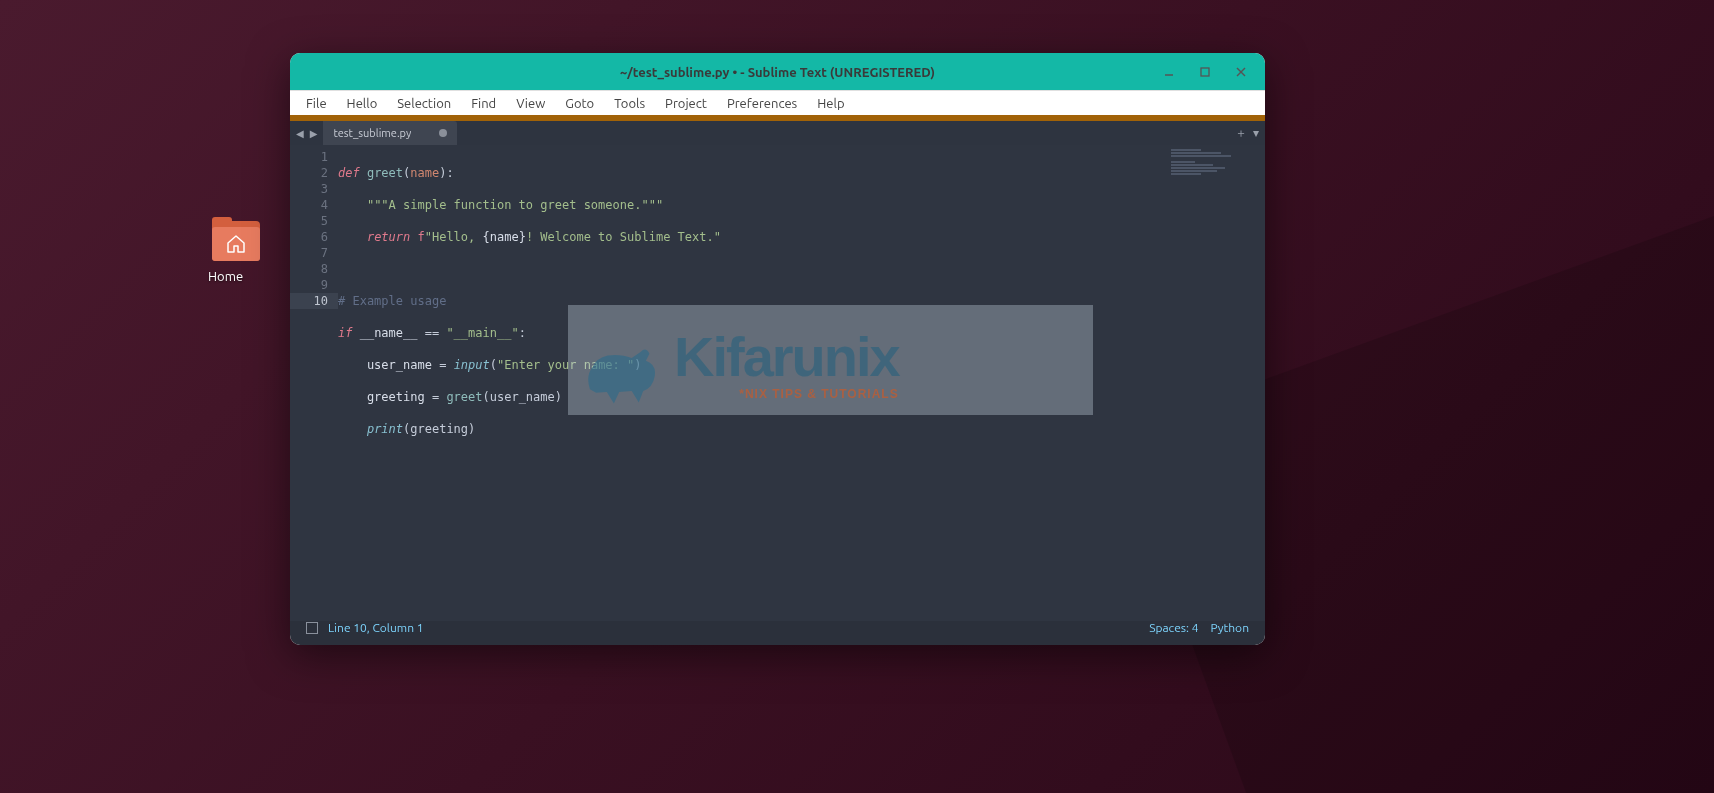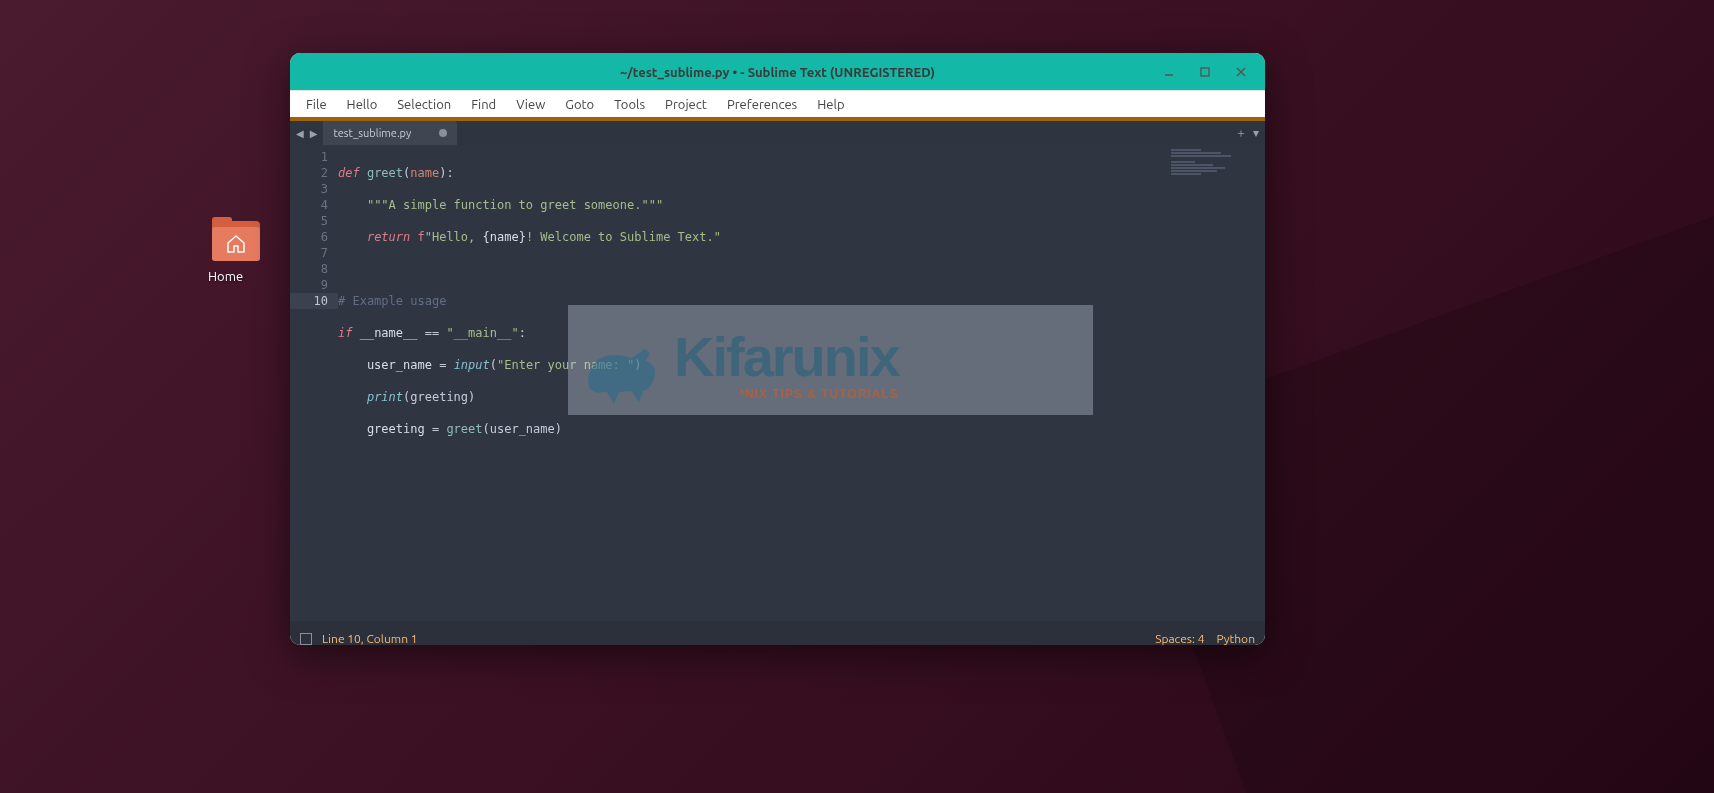--- a/index.html
+++ b/index.html
@@ -109,21 +109,21 @@
     color: #555;
     font-size: 12px;
     cursor: pointer;
   }
   .menubar {
     height: 30px;
     display: flex;
     align-items: center;
     padding: 0 6px;
     background: #ffffff;
-    border-bottom: 4px solid #a16207;
+    border-bottom: 6px solid #a16207;
     font-size: 13px;
     color: #444;
   }
   .menubar .menu-item {
     padding: 4px 10px;
     cursor: pointer;
   }
   
   .tabrow {
     height: 24px;
@@ -273,25 +273,25 @@
     opacity: 0.7;
     text-align: right;
     letter-spacing: 1px;
     margin-top: 4px;
   }
 
   
   .statusbar {
     height: 24px;
     background: #2b303b;
-    color: #fdba74;
-    font-size: 12px;
-    display: flex;
-    align-items: flex-end;
-    padding: 0 10px;
+    color: #7dd3fc;
+    font-size: 12px;
+    display: flex;
+    align-items: flex-start;
+    padding: 0 16px;
     gap: 14px;
   }
   .statusbar .sb-left {
     display: flex;
     align-items: center;
     gap: 10px;
   }
   .statusbar .sb-right {
     margin-left: auto;
     display: flex;
@@ -388,22 +388,22 @@
       <div class="ln current">10</div>
     </div>
     <div class="code">
 <div class="row"><span class="tok-kw">def </span><span class="tok-def">greet</span><span class="tok-punct">(</span><span class="tok-param">name</span><span class="tok-punct">):</span></div>
 <div class="row"><span>    </span><span class="tok-str">"""A simple function to greet someone."""</span></div>
 <div class="row"><span>    </span><span class="tok-kw">return </span><span class="tok-prefix">f</span><span class="tok-str">"Hello, </span><span class="tok-esc">{name}</span><span class="tok-str">! Welcome to Sublime Text."</span></div>
 <div class="row"><span></span></div>
 <div class="row"><span class="tok-cmt"># Example usage</span></div>
 <div class="row"><span class="tok-kw">if </span><span class="tok-var">__name__</span><span class="tok-punct"> == </span><span class="tok-str">"__main__"</span><span class="tok-punct">:</span></div>
 <div class="row"><span class="tok-var">    user_name </span><span class="tok-punct">=</span><span> </span><span class="tok-builtin">input</span><span class="tok-punct">(</span><span class="tok-str">"Enter your name: "</span><span class="tok-punct">)</span></div>
+<div class="row"><span class="tok-var">    greeting </span><span class="tok-punct">=</span><span> </span><span class="tok-def">greet</span><span class="tok-punct">(user_name)</span></div>
 <div class="row"><span>    </span><span class="tok-builtin">print</span><span class="tok-punct">(greeting)</span></div>
-<div class="row"><span class="tok-var">    greeting </span><span class="tok-punct">=</span><span> </span><span class="tok-def">greet</span><span class="tok-punct">(user_name)</span></div>
 
       <div class="watermark">
         <svg class="rhino" width="90" height="80" viewBox="0 0 100 90">
           <path d="M15 70 Q10 55 18 45 Q22 35 35 32 Q50 30 62 35 L72 28 Q78 22 82 30 L78 38 Q90 42 88 55 Q86 68 75 72 L70 85 L62 72 L48 73 L42 86 L34 73 L22 74 Z" fill="#2b6b8a"></path>
         </svg>
         <div class="wm-text">
           <div class="wm-title">Kifarunix</div>
           <div class="wm-sub">*NIX TIPS &amp; TUTORIALS</div>
         </div>
       </div>

